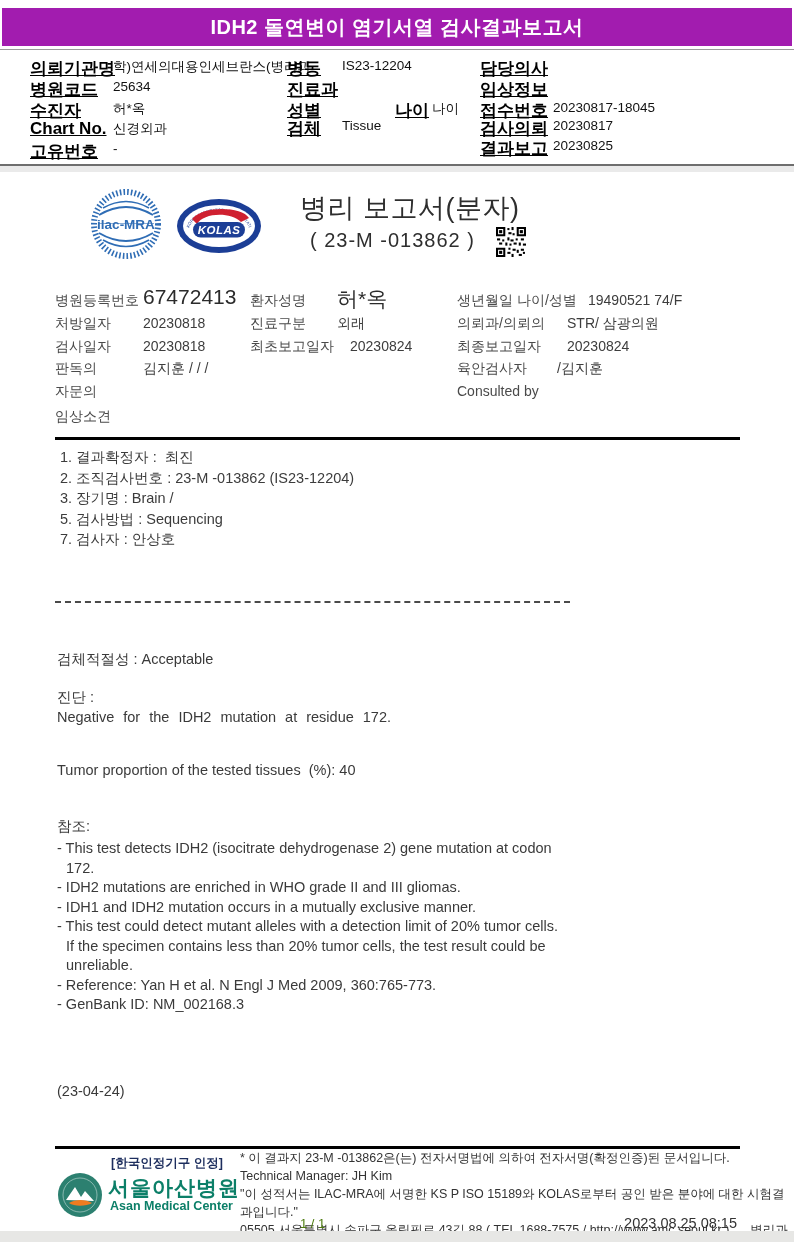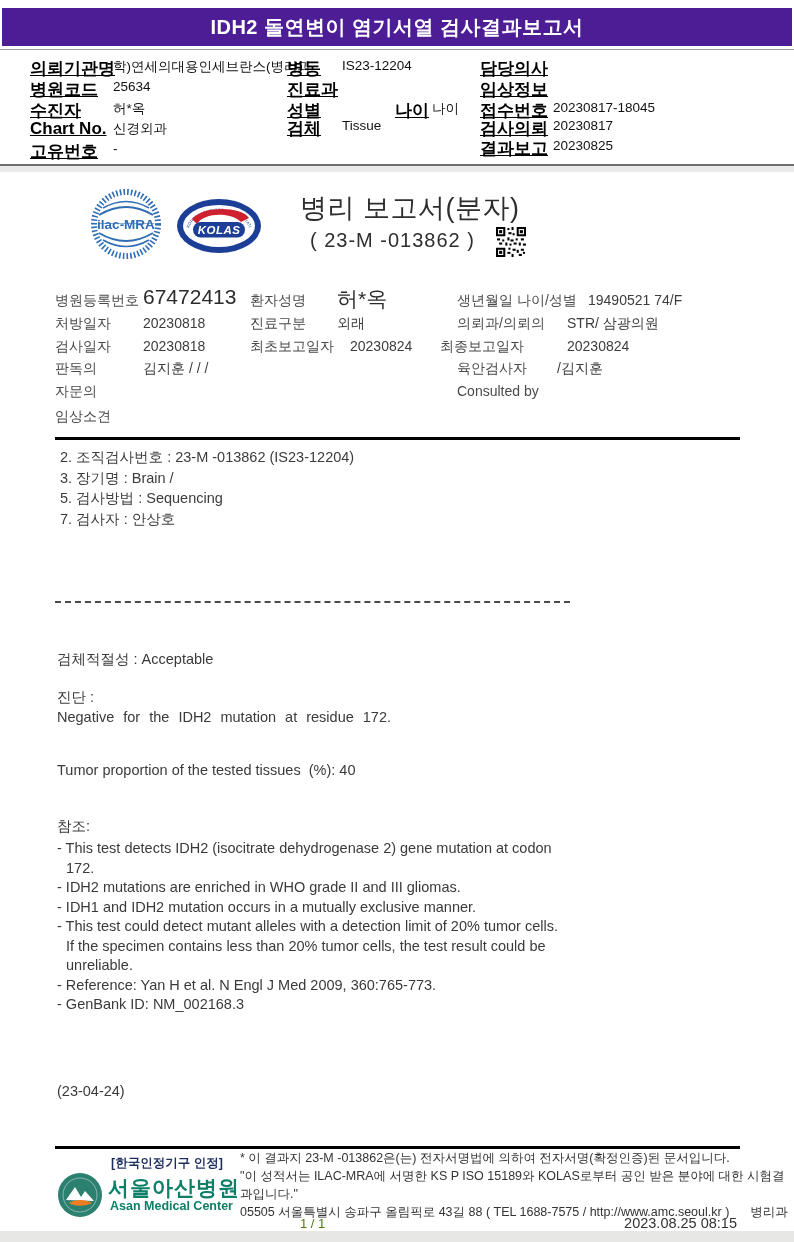--- a/index.html
+++ b/index.html
@@ -5,21 +5,21 @@
   html,body{margin:0;padding:0;}
   body{
     width:794px;height:1242px;position:relative;background:#ffffff;
     font-family:"Liberation Sans","DejaVu Sans",sans-serif;color:#222;
     overflow:hidden;
   }
   .abs{position:absolute;}
   
   .banner{
     position:absolute;left:2px;top:8px;width:790px;height:38px;
-    background:#4c1d95;display:flex;align-items:center;justify-content:center;
+    background:#a21caf;display:flex;align-items:center;justify-content:center;
   }
   .banner span{color:#fff;font-weight:bold;font-size:20px;letter-spacing:.5px;}
   .thinline{position:absolute;left:0;top:49px;width:794px;height:1px;background:#9b9b9b;}
   
   .hl{position:absolute;font-size:17px;font-weight:bold;color:#000;white-space:pre;text-decoration:underline;}
   .hv{position:absolute;font-size:13.5px;color:#111;white-space:pre;}
   .divider1{position:absolute;left:0;top:164px;width:794px;height:2px;background:#6e6e6e;}
   .divider2{position:absolute;left:0;top:166px;width:794px;height:6px;background:#eaeaea;}
   
   .rtitle{position:absolute;left:300px;top:190px;font-size:27px;color:#2e2e2e;letter-spacing:.5px;}
@@ -169,37 +169,38 @@
   <span class="pv" style="left:143px;top:315px">20230818</span>
   <span class="pl" style="left:250px;top:315px">진료구분</span>
   <span class="pv" style="left:337px;top:315px">외래</span>
   <span class="pl" style="left:457px;top:315px">의뢰과/의뢰의</span>
   <span class="pv" style="left:567px;top:315px">STR/ 삼광의원</span>
 
   <span class="pl" style="left:55px;top:338px">검사일자</span>
   <span class="pv" style="left:143px;top:338px">20230818</span>
   <span class="pl" style="left:250px;top:338px">최초보고일자</span>
   <span class="pv" style="left:350px;top:338px">20230824</span>
-  <span class="pl" style="left:440px;top:338px">최종보고일자</span>
+  <span class="pl" style="left:457px;top:338px">최종보고일자</span>
   <span class="pv" style="left:567px;top:338px">20230824</span>
 
   <span class="pl" style="left:55px;top:360px">판독의</span>
   <span class="pv" style="left:143px;top:360px">김지훈 / / /</span>
   <span class="pl" style="left:457px;top:360px">육안검사자</span>
   <span class="pv" style="left:557px;top:360px">/김지훈</span>
 
   <span class="pl" style="left:55px;top:383px">자문의</span>
   <span class="pl" style="left:457px;top:383px">Consulted by</span>
 
   <span class="pl" style="left:55px;top:408px">임상소견</span>
 </div>
 
 <div class="thick" style="top:437px"></div>
 
 <div class="numlist">
+  <div>1. 결과확정자 :  최진</div>
   <div>2. 조직검사번호 : 23-M -013862 (IS23-12204)</div>
   <div>3. 장기명 : Brain /</div>
   <div>5. 검사방법 : Sequencing</div>
   <div>7. 검사자 : 안상호</div>
 </div>
 
 <div class="dashline"></div>
 
 <div class="btext" style="left:57px;top:650px">검체적절성 : Acceptable</div>
 <div class="btext" style="left:57px;top:688px">진단 :</div>
@@ -226,19 +227,20 @@
   <circle cx="23" cy="23" r="22" fill="#2c8070"></circle>
   <circle cx="23" cy="23" r="17" fill="none" stroke="#ffffff" stroke-width="0.8" opacity="0.55"></circle>
   <path d="M9 28 L18 15 L24 25 L28 19 L37 29 Z" fill="#ffffff"></path>
   <path d="M12 31 C18 27 29 27 35 31 C29 34.5 17 34.5 12 31 Z" fill="#ef7c20"></path>
 </svg>
 <div class="hosp-kr">서울아산병원</div>
 <div class="hosp-en">Asan Medical Center</div>
 
 <div class="flines">
   <div>* 이 결과지 23-M -013862은(는) 전자서명법에 의하여 전자서명(확정인증)된 문서입니다.</div>
+  <div>Technical Manager: JH Kim</div>
   <div>"이 성적서는 ILAC-MRA에 서명한 KS P ISO 15189와 KOLAS로부터 공인 받은 분야에 대한 시험결과입니다."</div>
   <div>05505 서울특별시 송파구 올림픽로 43길 88 ( TEL 1688-7575 / http://www.amc.seoul.kr )      병리과</div>
 </div>
 
 <div class="pageno">1 / 1</div>
 <div class="dtime">2023.08.25 08:15</div>
 <div class="graybar"></div>
 
 </body></html>

